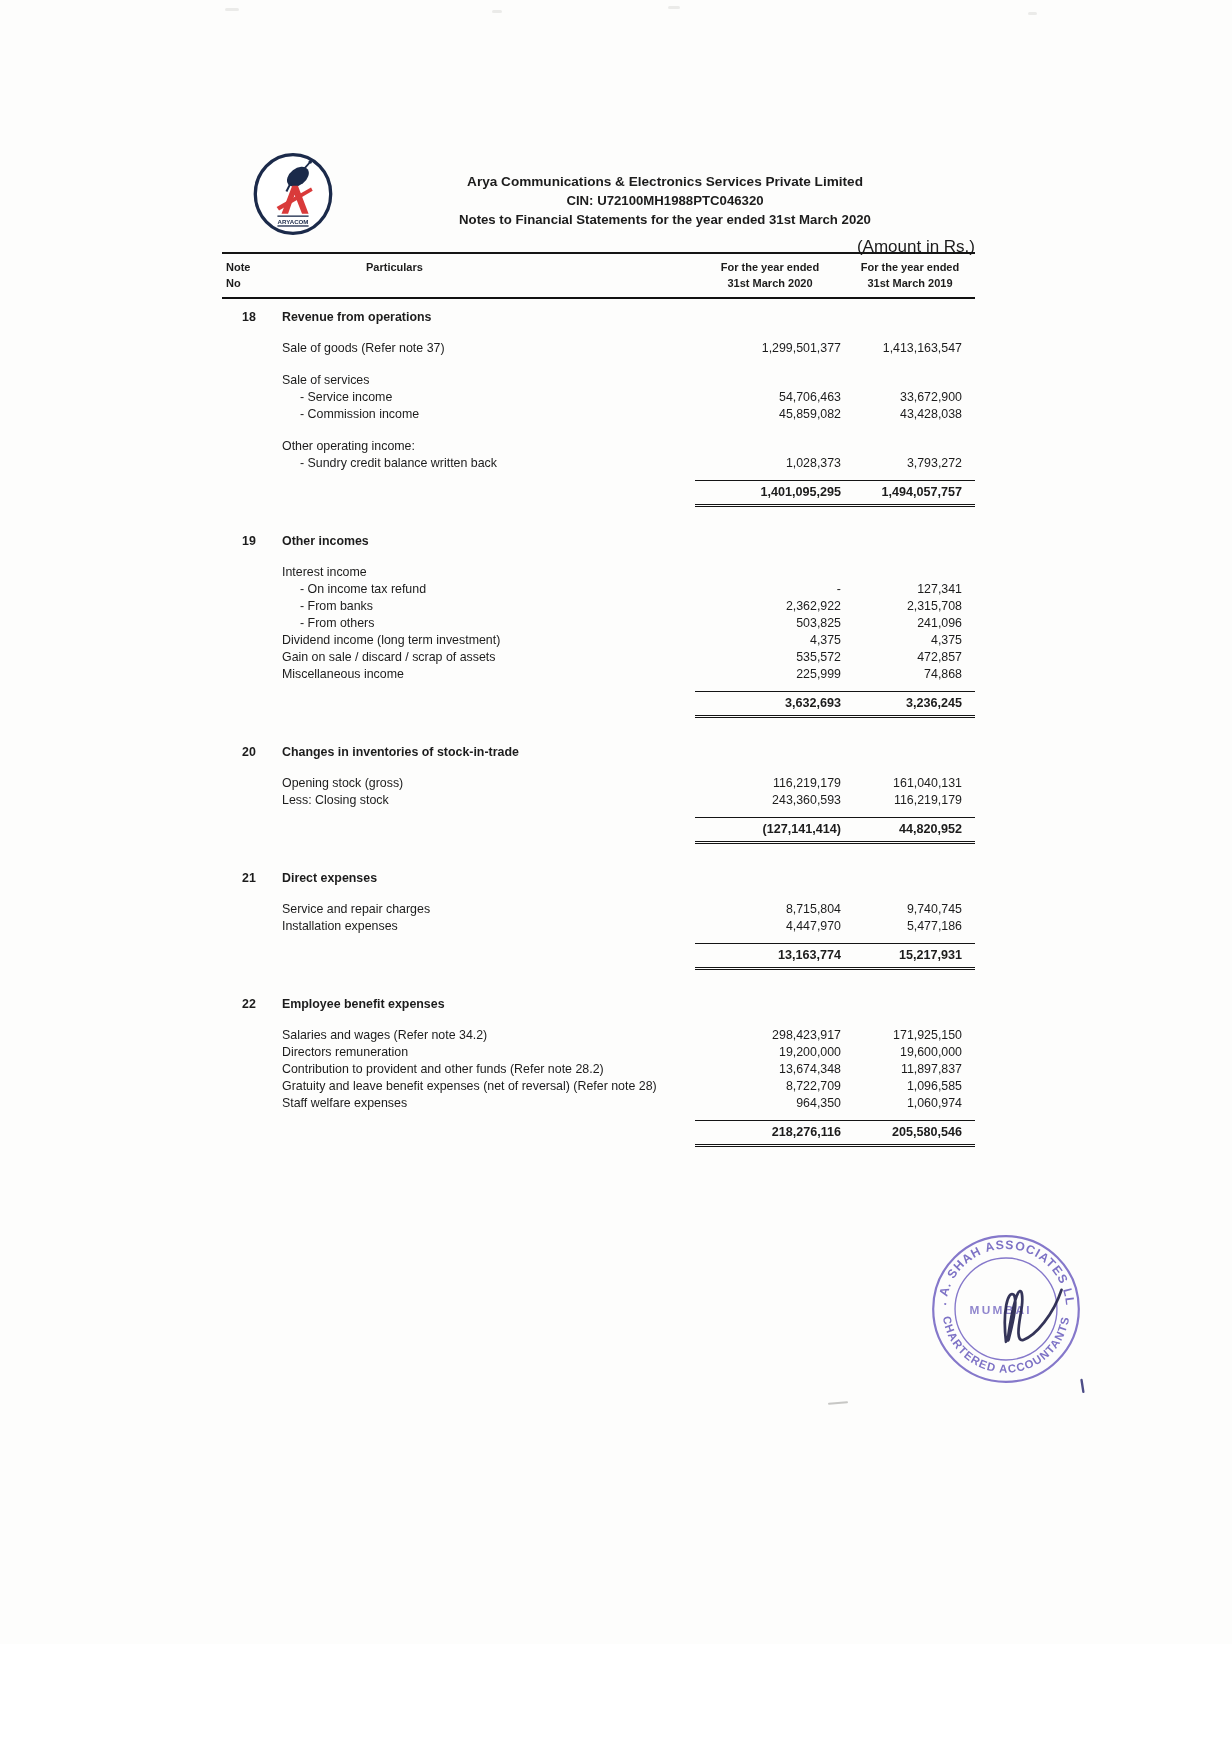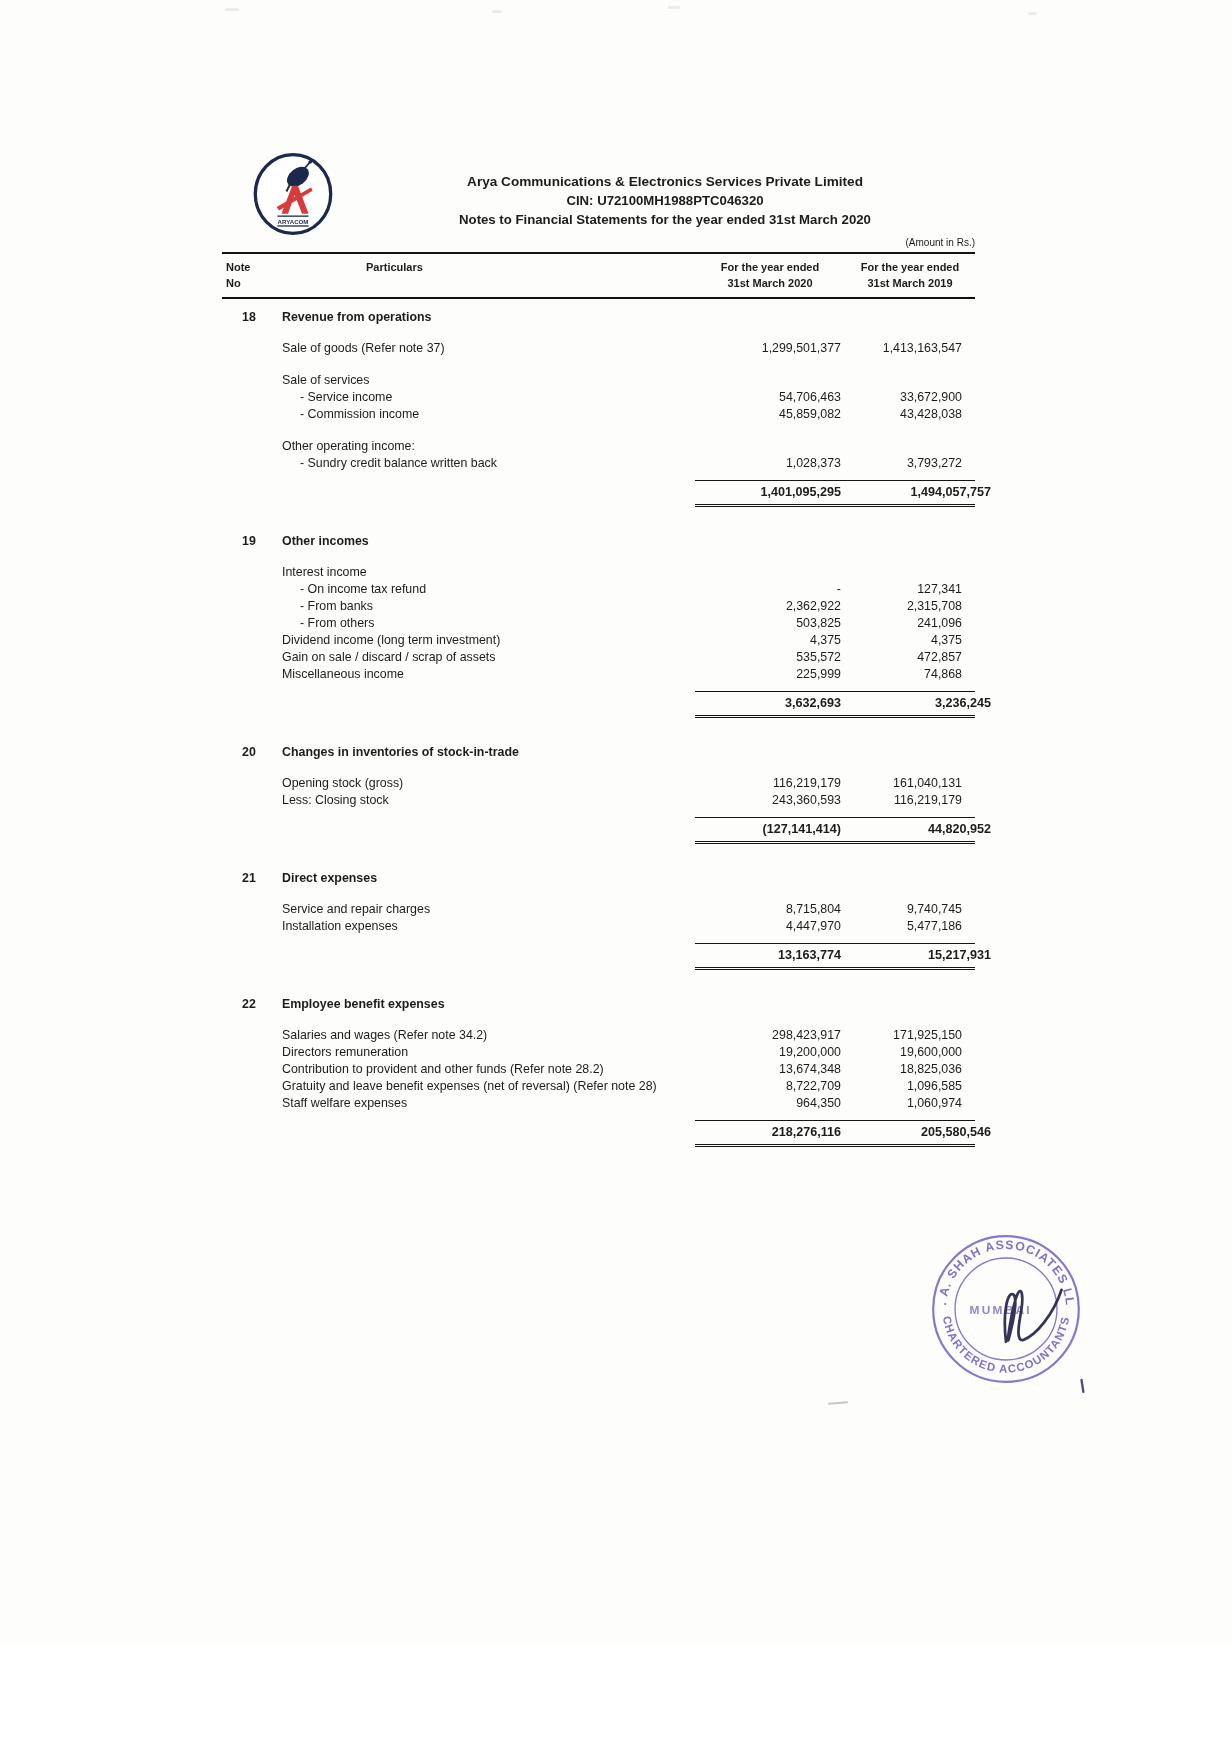--- a/index.html
+++ b/index.html
@@ -11,21 +11,21 @@
   }
   .scan-mark { position:absolute; background:#9a9a96; opacity:.18; border-radius:2px; }
 
   
   .logo { position:absolute; left:252px; top:152px; width:82px; height:84px; }
   .head-text { position:absolute; left:330px; top:172px; width:670px; text-align:center; font-weight:bold; }
   .head-text .l1 { font-size:13.6px; line-height:19px; }
   .head-text .l2 { font-size:13.2px; line-height:19px; }
   .head-text .l3 { font-size:13.2px; line-height:19px; }
 
-  .amount-note { position:absolute; top:237px; right:257px; font-size:10px; }
+  .amount-note { position:absolute; top:237px; right:257px; font-size:17px; }
 
   
   .fin-table { position:absolute; left:222px; top:252px; width:753px; }
   .thead { border-top:2.2px solid #151515; border-bottom:2.6px solid #111; padding:5px 0 6px; }
   .hrow { display:grid; grid-template-columns:44px 1fr 150px 130px; font-weight:bold; font-size:11px; line-height:16px; }
   .h-note { padding-left:4px; }
   .h-part { padding-left:100px; }
   .h-val  { text-align:center; }
 
   .tbody { padding-top:10px; }
@@ -37,21 +37,21 @@
   .c-val2 { text-align:right; padding-right:13px; }
   .bold { font-weight:bold; }
   .gap-sm { height:15px; }
   .gap-md { height:14px; }
   .gap-lg { height:26px; }
 
   .total-row { display:grid; grid-template-columns:44px 1fr 280px; margin-top:8px; }
   .total-box {
     display:grid; grid-template-columns:150px 130px;
     border-top:1.8px solid #141414; border-bottom:3.6px double #141414;
-    padding:3px 0 3px; font-size:12.6px; line-height:17px;gap:29px;
+    padding:3px 0 3px; font-size:12.6px; line-height:17px;
   }
 
   
   .stamp { position:absolute; left:915px; top:1218px; width:182px; height:182px; }
   .pen-dash { position:absolute; left:828px; top:1402px; width:20px; height:2px; background:#9b9b97; opacity:.55; transform:rotate(-4deg); border-radius:1px; }
 </style>
 </head>
 <body>
 
 <div class="page">
@@ -289,21 +289,21 @@
         <div class="row">
           <div class="c-note"></div>
           <div class="c-label">Directors remuneration</div>
           <div class="c-val">19,200,000</div>
           <div class="c-val2">19,600,000</div>
         </div>
         <div class="row">
           <div class="c-note"></div>
           <div class="c-label">Contribution to provident and other funds (Refer note 28.2)</div>
           <div class="c-val">13,674,348</div>
-          <div class="c-val2">18,825,036</div>
+          <div class="c-val2">11,897,837</div>
         </div>
         <div class="row">
           <div class="c-note"></div>
           <div class="c-label">Gratuity and leave benefit expenses (net of reversal) (Refer note 28)</div>
           <div class="c-val">8,722,709</div>
           <div class="c-val2">1,096,585</div>
         </div>
         <div class="row">
           <div class="c-note"></div>
           <div class="c-label">Staff welfare expenses</div>

